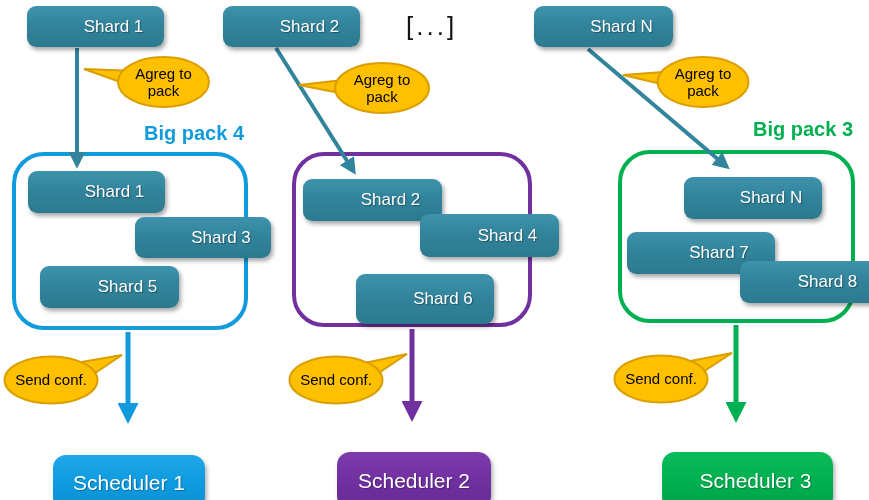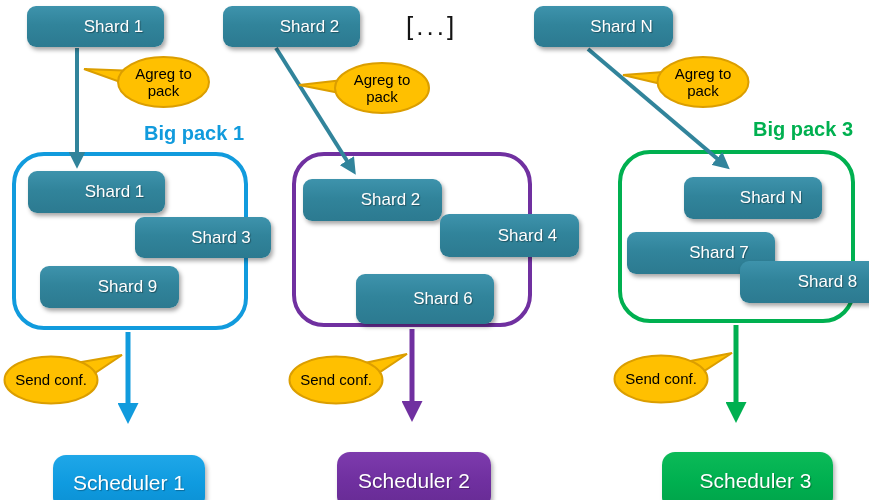--- a/index.html
+++ b/index.html
@@ -144,29 +144,29 @@
   <div class="shard" style="left:27px;top:6px;width:101px;height:41px;">Shard 1</div>
   <div class="shard" style="left:223px;top:6px;width:101px;height:41px;">Shard 2</div>
   <div class="shard" style="left:534px;top:6px;width:103px;height:41px;">Shard N</div>
 
   <div class="ellipsis" style="left:406px;top:11px;">[...]</div>
 
   <div class="bubble-text" style="left:121px;top:62px;width:85px;height:41px;">Agreg to pack</div>
   <div class="bubble-text" style="left:338px;top:68px;width:88px;height:41px;">Agreg to pack</div>
   <div class="bubble-text" style="left:660px;top:62px;width:86px;height:41px;">Agreg to pack</div>
 
-  <div class="pack-label blue" style="left:144px;top:122px;">Big pack 1</div>
+  <div class="pack-label blue" style="left:144px;top:122px;">Big pack 4</div>
   <div class="pack-label green" style="left:753px;top:118px;">Big pack 3</div>
 
   <div class="shard" style="left:28px;top:171px;width:101px;height:42px;">Shard 1</div>
   <div class="shard" style="left:135px;top:217px;width:100px;height:41px;">Shard 3</div>
-  <div class="shard" style="left:40px;top:266px;width:103px;height:42px;">Shard 9</div>
+  <div class="shard" style="left:40px;top:266px;width:103px;height:42px;">Shard 5</div>
 
   <div class="shard" style="left:303px;top:179px;width:103px;height:42px;">Shard 2</div>
-  <div class="shard" style="left:440px;top:214px;width:103px;height:43px;">Shard 4</div>
+  <div class="shard" style="left:420px;top:214px;width:103px;height:43px;">Shard 4</div>
   <div class="shard" style="left:356px;top:274px;width:102px;height:50px;">Shard 6</div>
 
   <div class="shard" style="left:684px;top:177px;width:102px;height:42px;">Shard N</div>
   <div class="shard" style="left:627px;top:232px;width:112px;height:42px;">Shard 7</div>
   <div class="shard" style="left:740px;top:261px;width:103px;height:42px;">Shard 8</div>
 
   <div class="bubble-text" style="left:7px;top:368px;width:88px;height:24px;">Send conf.</div>
   <div class="bubble-text" style="left:292px;top:368px;width:88px;height:24px;">Send conf.</div>
   <div class="bubble-text" style="left:617px;top:367px;width:88px;height:24px;">Send conf.</div>
 

